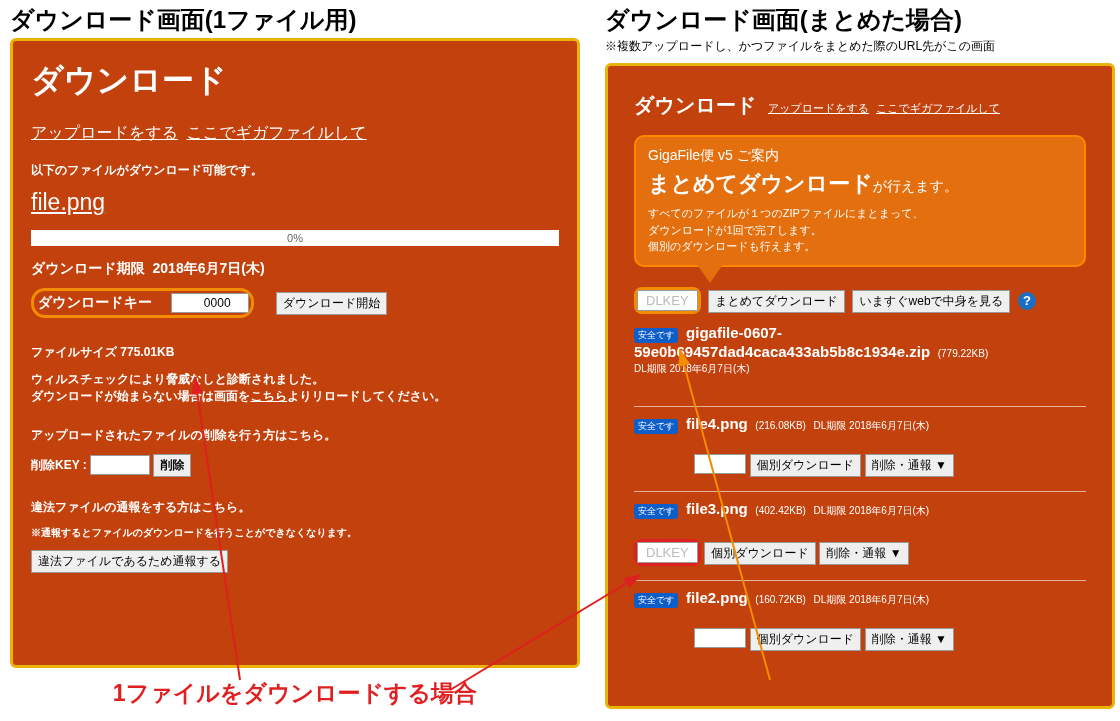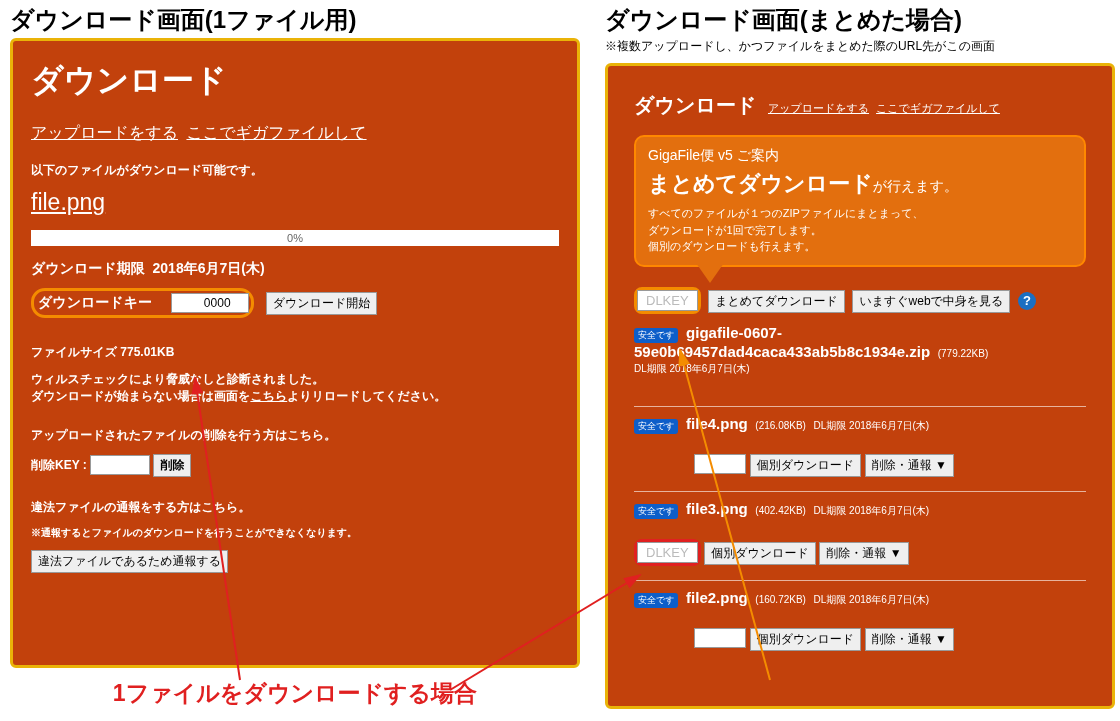--- a/index.html
+++ b/index.html
@@ -58,21 +58,21 @@
     <div class="progress">0%</div>
     <div class="row" style="font-size:14px;font-weight:bold">
       <span>ダウンロード期限</span>
       <span style="margin-left:4px">2018年6月7日(木)</span>
     </div>
     <div class="row" style="font-size:14px">
       <span class="hl-orange" style="padding:2px 2px 2px 4px">
         <span style="font-weight:bold">ダウンロードキー</span>
         <input class="txt" style="width: 40px; margin-left: 15px; padding-left: 32px;" value="0000">
       </span>
-      <span class="btn" style="margin-left:8px">ダウンロード開始</span>
+      <span class="btn" style="margin-left:18px">ダウンロード開始</span>
     </div>
     <div class="row" style="margin-top:26px;font-size:12px;font-weight:bold">ファイルサイズ 775.01KB</div>
     <div style="font-size:12px;font-weight:bold">ウィルスチェックにより脅威なしと診断されました。</div>
     <div style="font-size:12px;font-weight:bold">
       <span>ダウンロードが始まらない場合は画面を</span><a href="#">こちら</a><span>よりリロードしてください。</span>
     </div>
     <div class="row" style="margin-top:22px;font-size:12px;font-weight:bold">アップロードされたファイルの削除を行う方はこちら。</div>
     <div style="font-size:12px;font-weight:bold">
       <span>削除KEY :</span>
       <input class="txt" style="">

